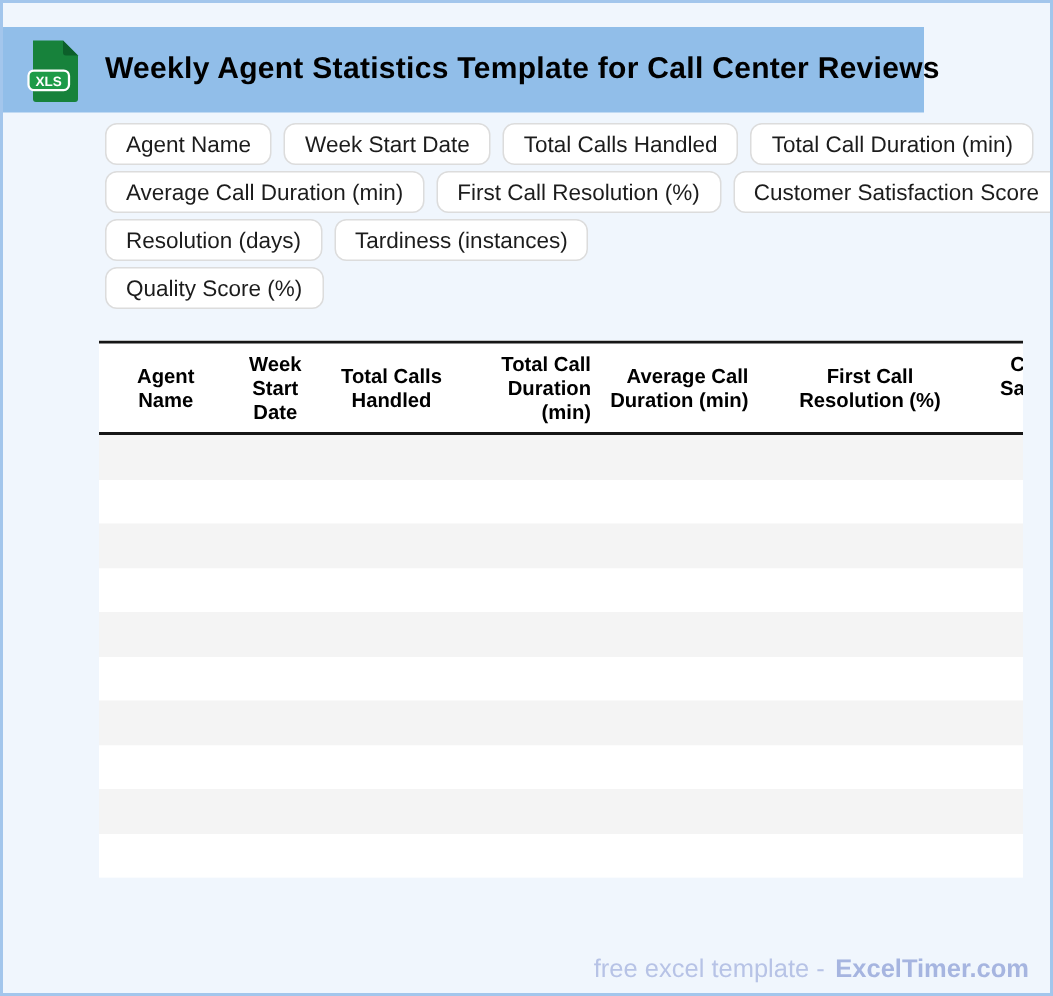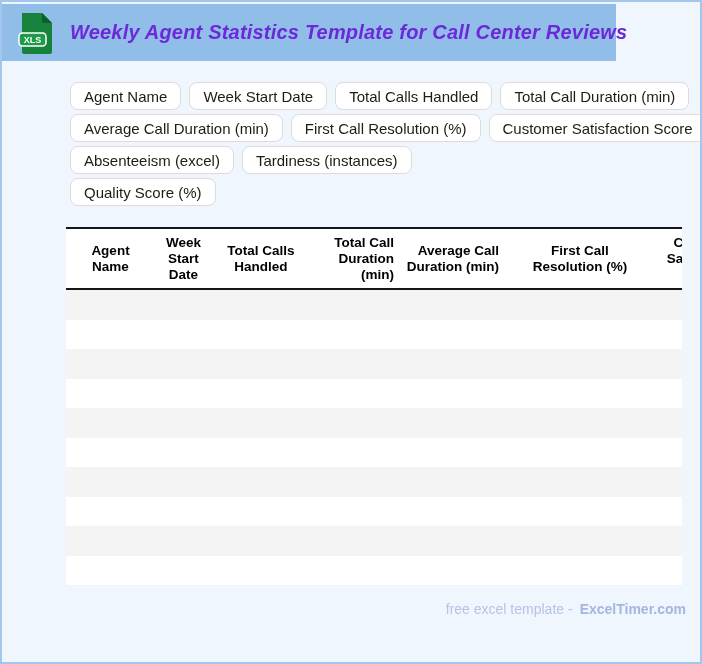--- a/index.html
+++ b/index.html
@@ -7,30 +7,29 @@
   .page{
     position:relative;
     width:702px;height:664px;
     background:var(--page-bg,#f0f6fd);
     border:2px solid var(--page-border,#a3c6ec);
     overflow:hidden;
     font-family:"Liberation Sans", sans-serif;
   }
   
   .banner{
-    position:absolute;top:2px;left:0;width:614px;height:57px;
+    position:absolute;top:16px;left:0;width:614px;height:57px;
     background:var(--banner-bg,#91bee9);
     display:flex;align-items:center;
   }
   .xls-icon{position:absolute;left:16px;top:8px;width:36px;height:42px;}
   .banner-title{
     margin-left:68px;
-    color:#6d28d9;font-size:20px;font-weight:600;letter-spacing:.2px;
+    color:#000000;font-size:20px;font-weight:600;letter-spacing:.2px;
     white-space:nowrap;
-    font-style:italic;
   }
   
   .chips{position:absolute;left:68px;top:80px;width:620px;}
   .chip-row{display:flex;gap:8px;margin-bottom:4px;}
   .chip{
     height:28px;display:inline-flex;align-items:center;
     padding:0 13px;background:#ffffff;
     border:1px solid #dcdcdc;border-radius:8px;
     font-size:15px;color:#1c1c1c;white-space:nowrap;
   }
@@ -53,22 +52,22 @@
   .th:nth-child(2){width:57px;text-align:center;}
   .th:nth-child(3){width:98px;text-align:center;}
   .th:nth-child(4){width:90px;text-align:right;padding-right:6px;}
   .th:nth-child(5){width:105px;text-align:right;padding-right:6px;}
   .th:nth-child(6){width:150px;text-align:center;padding:0 25px;}
   .th:nth-child(7){width:100px;text-align:center;}
   .t-row{width:740px;height:29.5px;background:#ffffff;}
   .t-row.alt{background:var(--stripe,#f4f4f4);}
   
   .footer{
-    position:absolute;right:14px;top:599px;
-    font-size:14px;color:var(--footer-light,#b7c3e6);
+    position:absolute;right:14px;top:634px;
+    font-size:17px;color:var(--footer-light,#b7c3e6);
     white-space:nowrap;
   }
   .footer .brand{
     font-weight:bold;color:var(--footer-dark,#a6b5e0);margin-left:7px;
     text-decoration:none;cursor:pointer;
   }
 </style>
 </head>
 <body>
 
@@ -90,21 +89,21 @@
       <span class="chip">Week Start Date</span>
       <span class="chip">Total Calls Handled</span>
       <span class="chip">Total Call Duration (min)</span>
     </div>
     <div class="chip-row">
       <span class="chip">Average Call Duration (min)</span>
       <span class="chip">First Call Resolution (%)</span>
       <span class="chip">Customer Satisfaction Score</span>
     </div>
     <div class="chip-row">
-      <span class="chip">Absenteeism (excel)</span>
+      <span class="chip">Resolution (days)</span>
       <span class="chip">Tardiness (instances)</span>
     </div>
     <div class="chip-row">
       <span class="chip">Quality Score (%)</span>
     </div>
   </div>
 
   <div class="table-wrap">
     <div class="t-inner">
       <div class="t-head">

